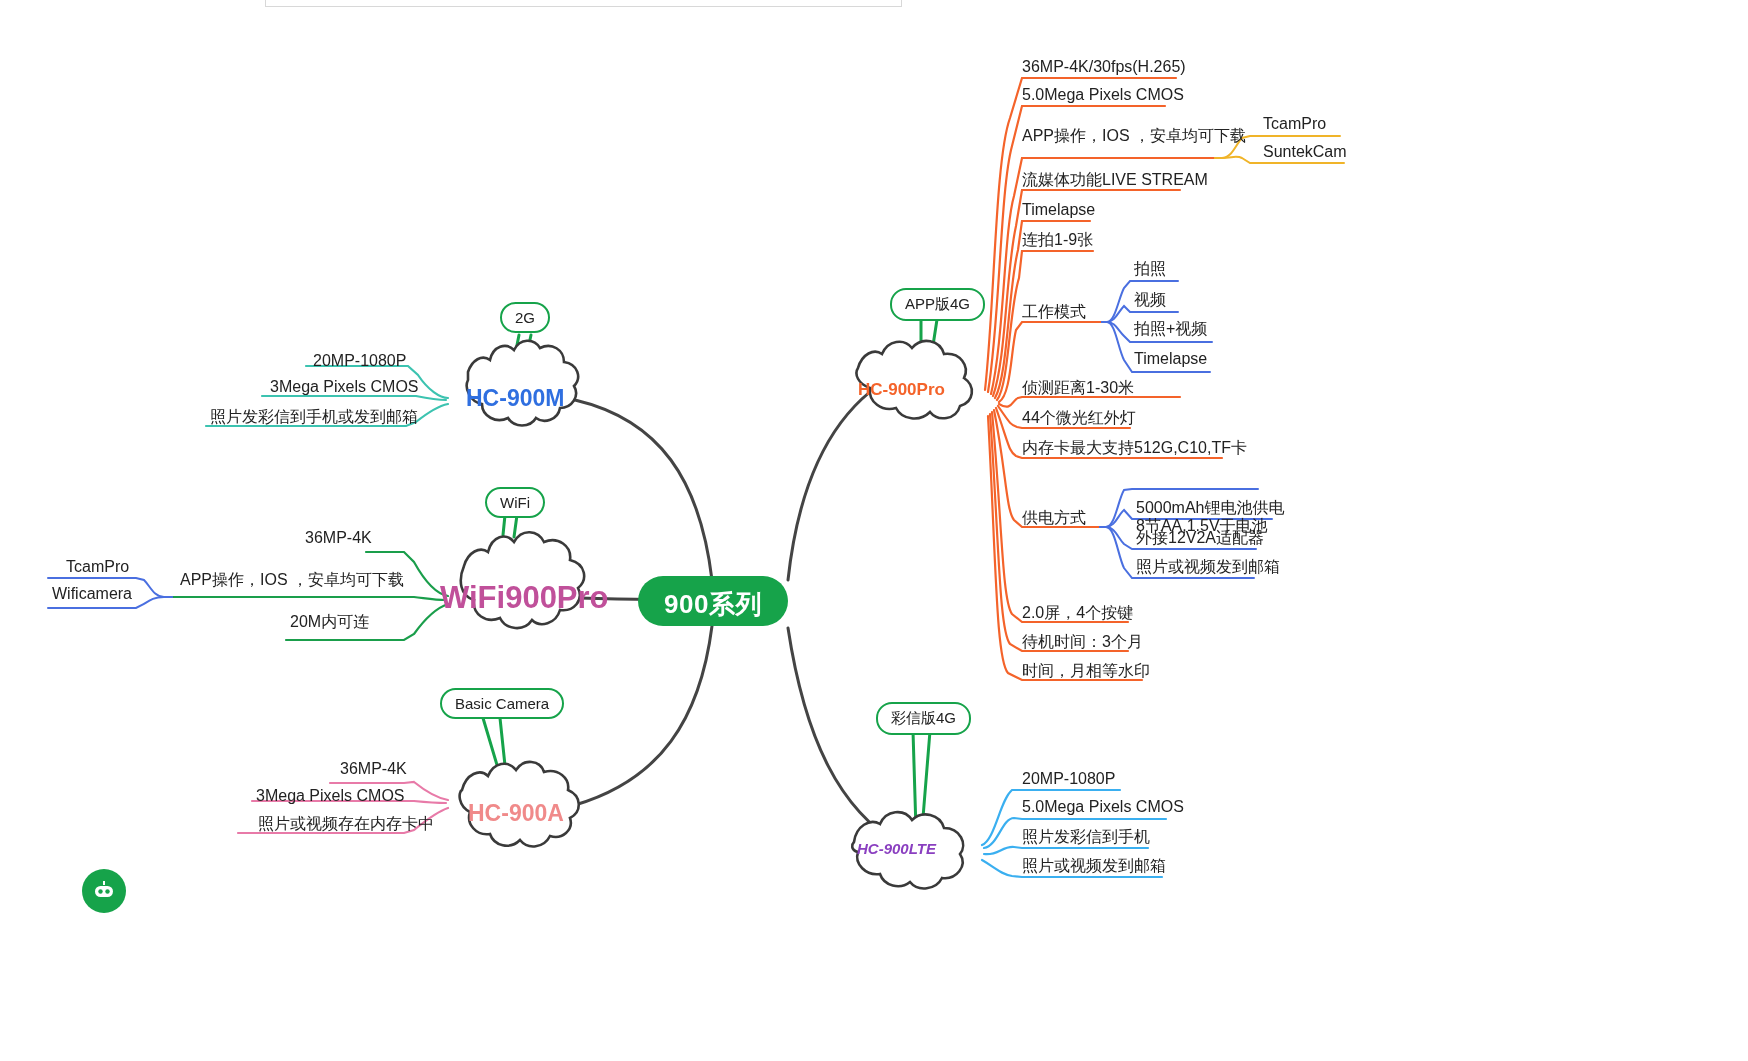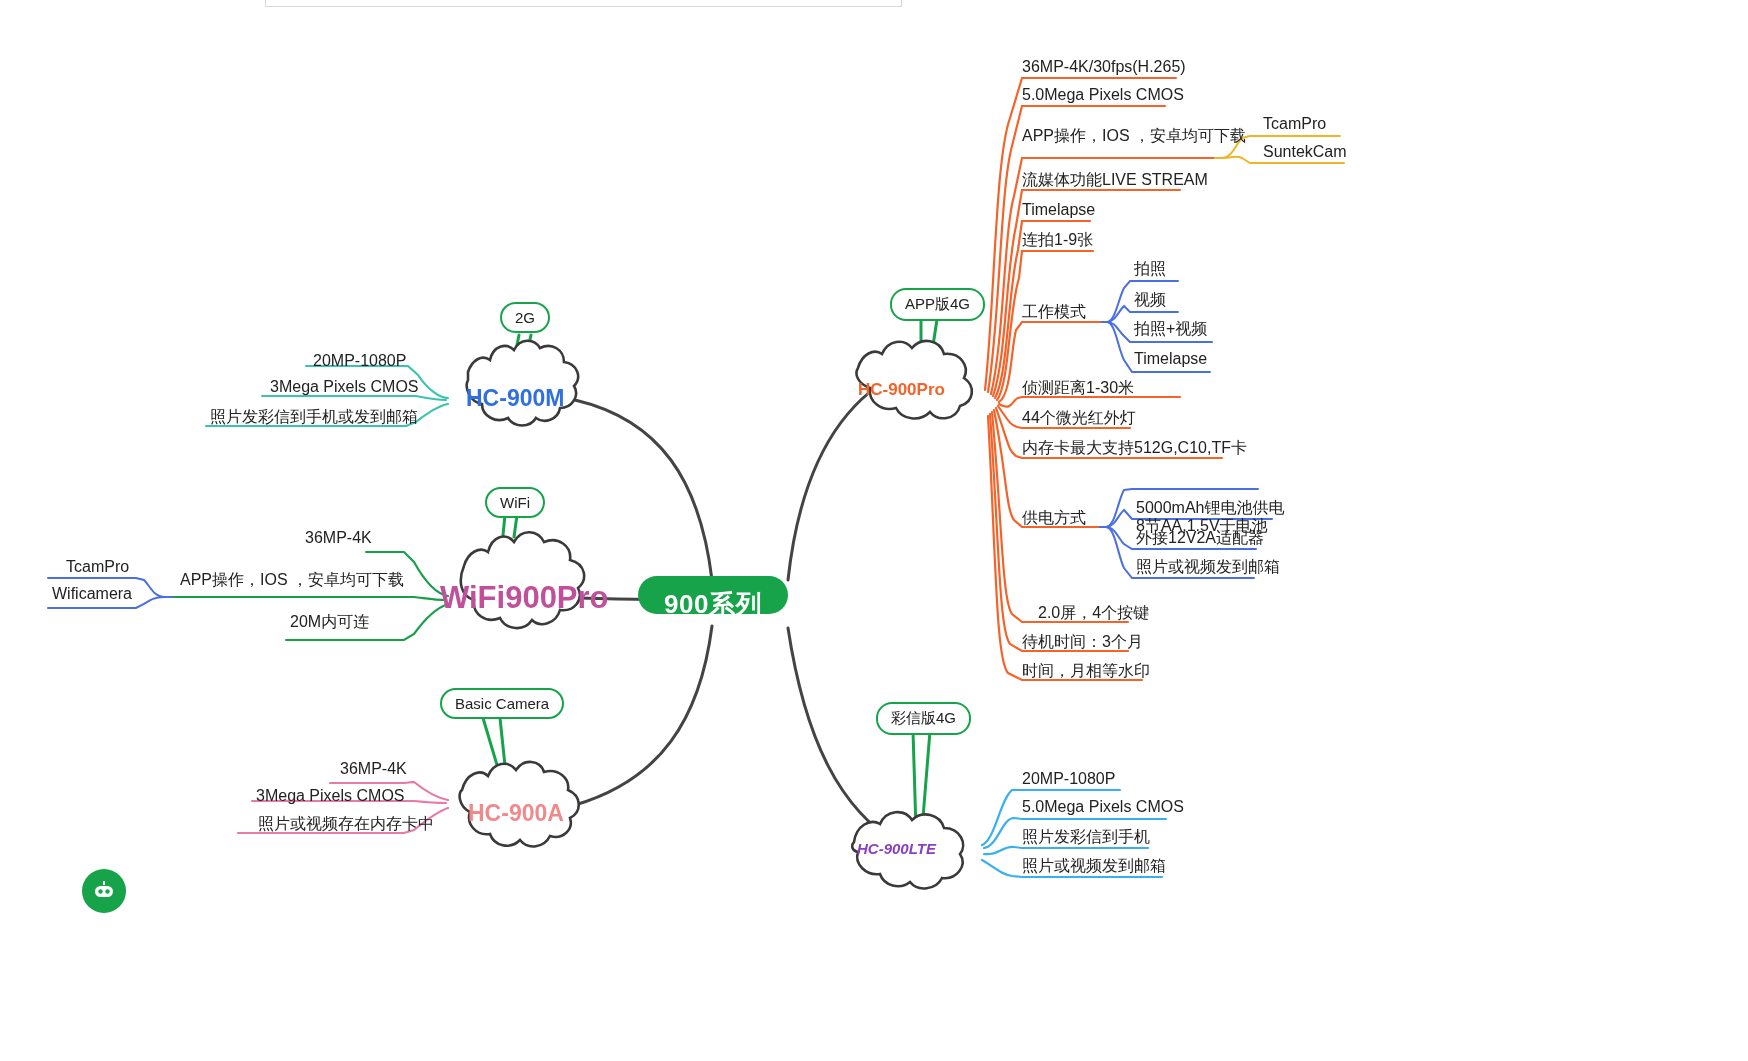--- a/index.html
+++ b/index.html
@@ -9,21 +9,21 @@
   svg.layer{position:absolute;left:0;top:0;width:1748px;height:1061px;pointer-events:none;}
   .node{position:absolute;white-space:nowrap;}
 
   
   .topstrip{position:absolute;left:265px;top:0;width:635px;height:6px;
             border-left:1px solid #d8d8d8;border-right:1px solid #d8d8d8;
             border-bottom:1px solid #d8d8d8;background:#fff;}
 
   
   .root{position:absolute;background:#16a34a;color:#ffffff;border-radius:28px;
-        padding:0 26px;height:38px;line-height:56px;font-size:26px;font-weight:bold;
+        padding:0 26px;height:50px;line-height:56px;font-size:26px;font-weight:bold;
         letter-spacing:.5px;}
 
   
   .pill{position:absolute;border:2px solid #16a34a;border-radius:16px;background:#fff;
         color:#222;font-size:15px;padding:5px 13px;white-space:nowrap;}
 
   .leaf{position:absolute;font-size:16px;color:#222;white-space:nowrap;}
 
   .botbadge{position:absolute;left:82px;top:869px;width:44px;height:44px;border-radius:50%;
             background:#16a34a;display:flex;align-items:center;justify-content:center;}
@@ -175,21 +175,21 @@
   <div class="leaf" style="left:1022px;top:86px;">5.0Mega Pixels CMOS</div>
   <div class="leaf" style="left:1022px;top:126px;">APP操作，IOS ，安卓均可下载</div>
   <div class="leaf" style="left:1022px;top:170px;">流媒体功能LIVE STREAM</div>
   <div class="leaf" style="left:1022px;top:201px;">Timelapse</div>
   <div class="leaf" style="left:1022px;top:230px;">连拍1-9张</div>
   <div class="leaf" style="left:1022px;top:302px;">工作模式</div>
   <div class="leaf" style="left:1022px;top:378px;">侦测距离1-30米</div>
   <div class="leaf" style="left:1022px;top:408px;">44个微光红外灯</div>
   <div class="leaf" style="left:1022px;top:438px;">内存卡最大支持512G,C10,TF卡</div>
   <div class="leaf" style="left:1022px;top:508px;">供电方式</div>
-  <div class="leaf" style="left:1022px;top:603px;margin-left:16px;">2.0屏，4个按键</div>
+  <div class="leaf" style="left:1022px;top:603px;">2.0屏，4个按键</div>
   <div class="leaf" style="left:1022px;top:632px;">待机时间：3个月</div>
   <div class="leaf" style="left:1022px;top:661px;">时间，月相等水印</div>
 
   <div class="leaf" style="left:1263px;top:115px;">TcamPro</div>
   <div class="leaf" style="left:1263px;top:143px;">SuntekCam</div>
 
   <div class="leaf" style="left:1134px;top:259px;">拍照</div>
   <div class="leaf" style="left:1134px;top:290px;">视频</div>
   <div class="leaf" style="left:1134px;top:319px;">拍照+视频</div>
   <div class="leaf" style="left:1134px;top:350px;">Timelapse</div>

